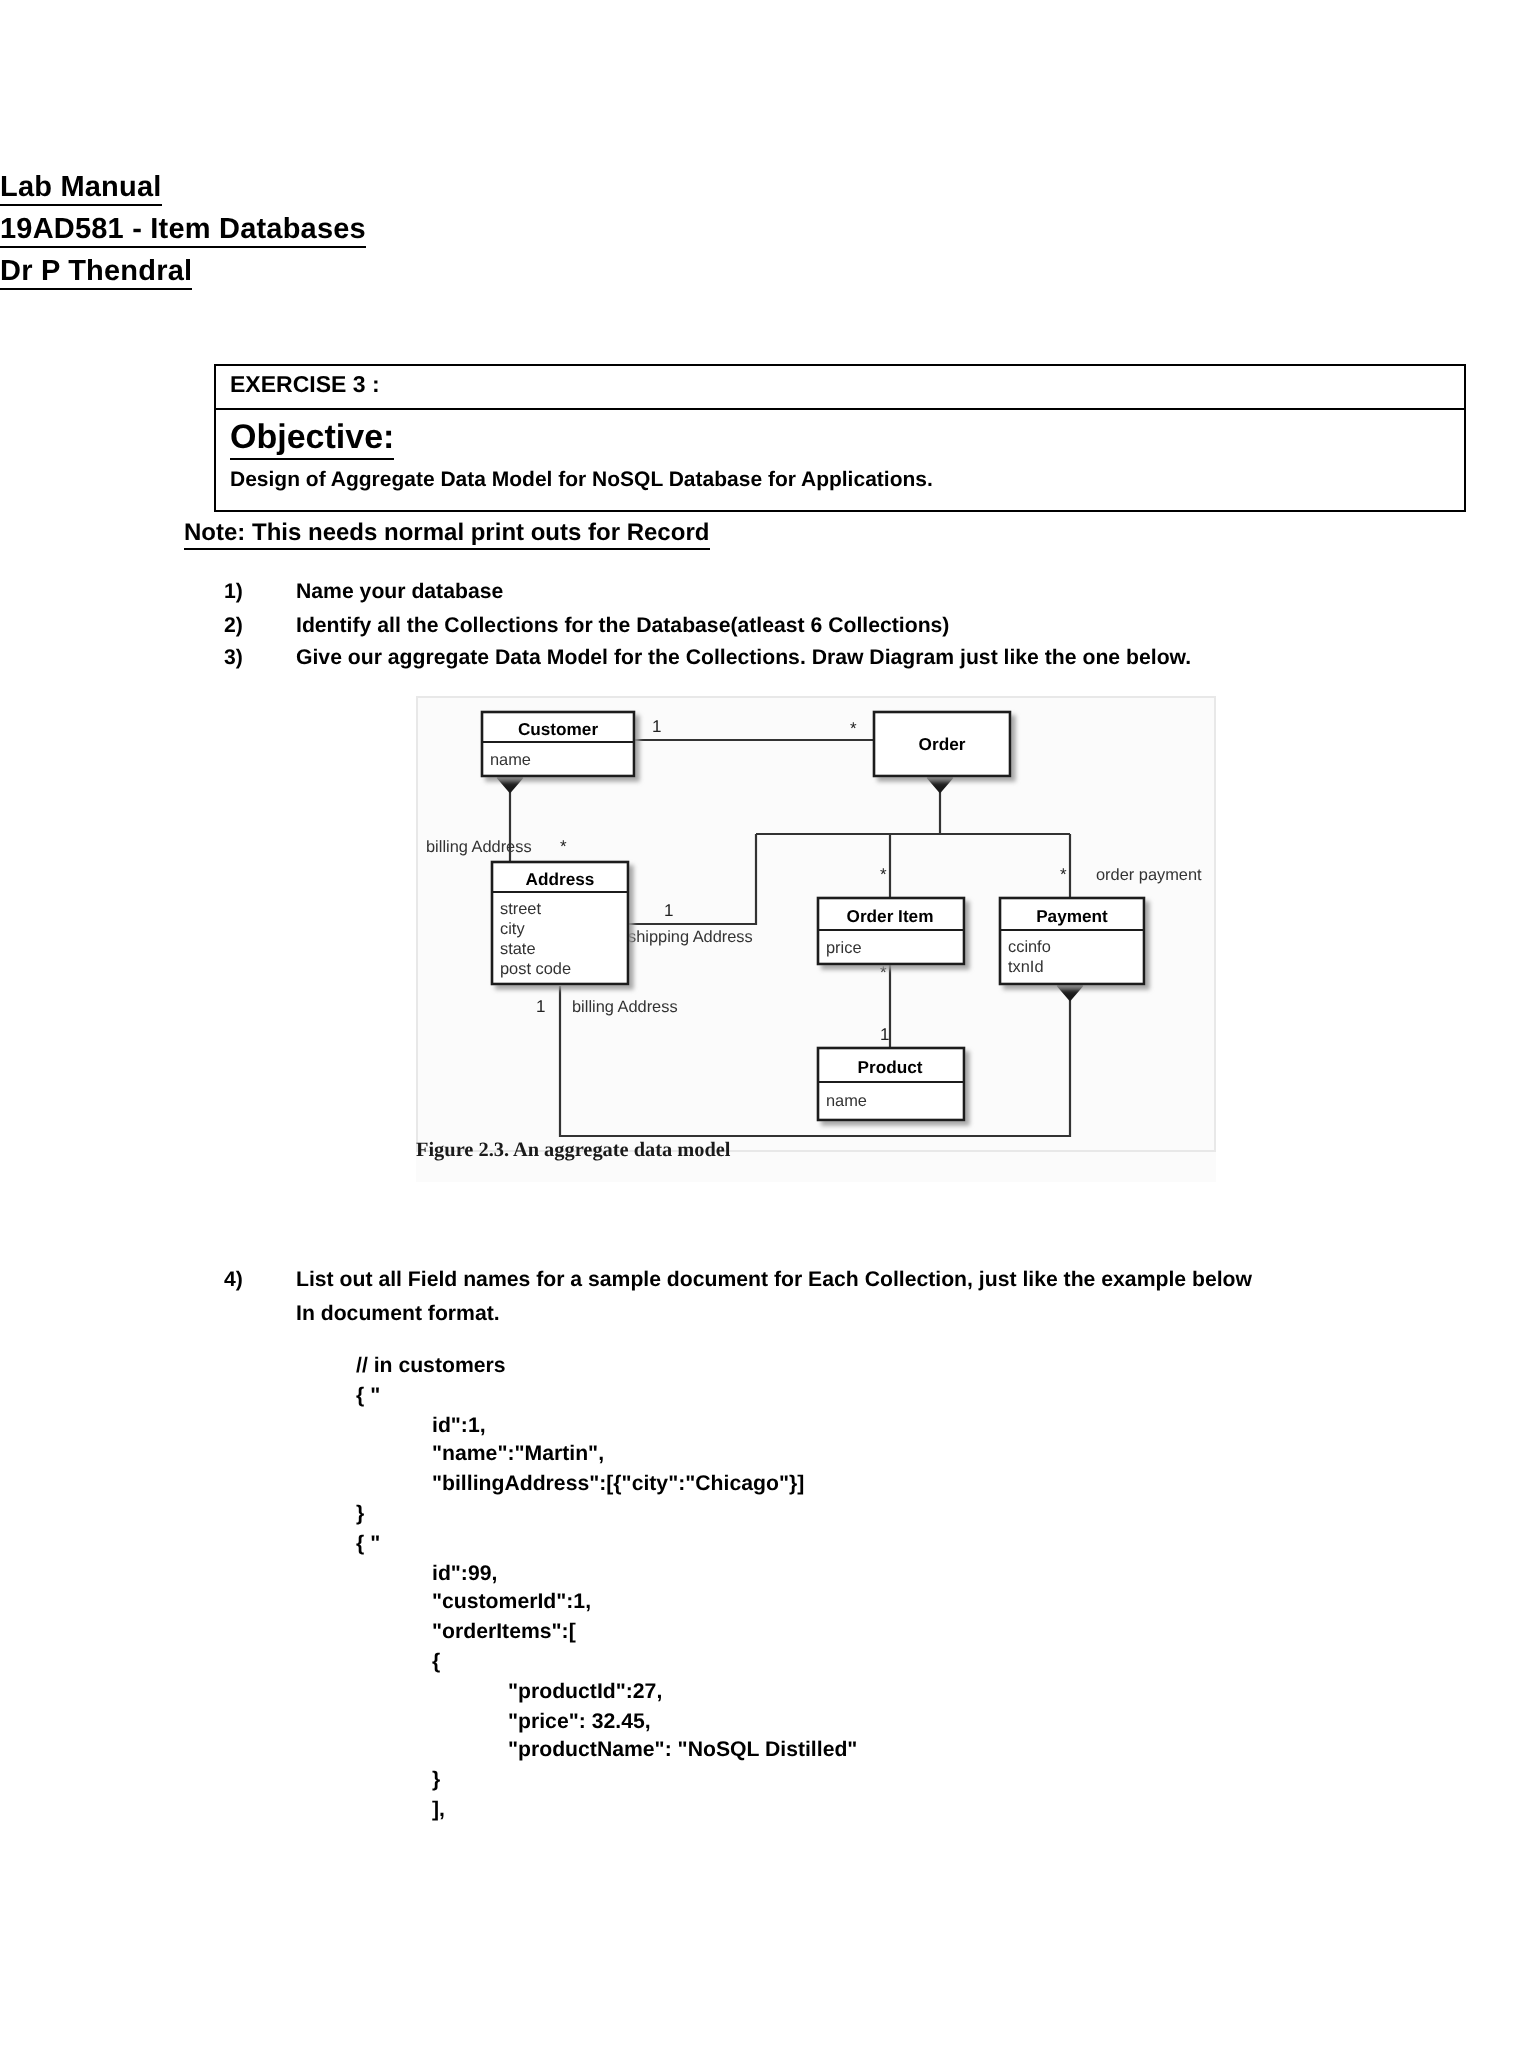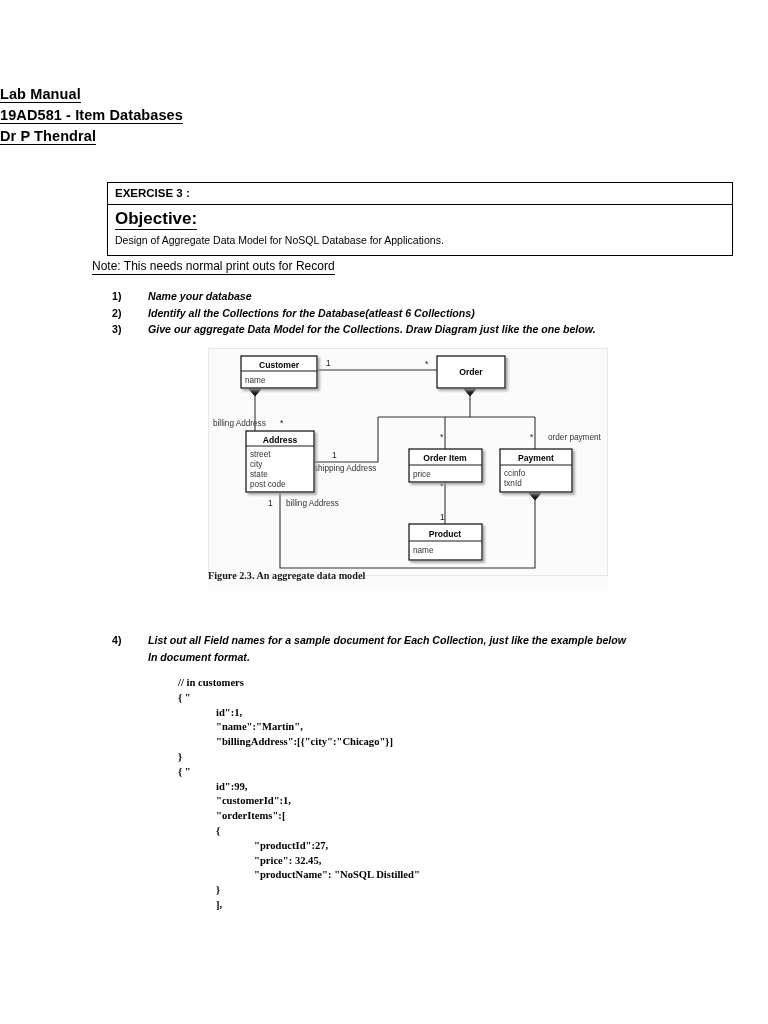--- a/index.html
+++ b/index.html
@@ -55,31 +55,31 @@
   }
   .objective-label {
     font-size: 17px;
     font-weight: bold;
     display: inline-block;
     border-bottom: 1.2px solid #000;
     margin-bottom: 3px;
   }
   .objective-text {
     font-size: 10.5px;
-    font-weight: normal;
+    font-weight: bold;
     line-height: 14px;
   }
 
   
   #note-line {
     position: absolute;
     left: 92px;
     top: 259px;
     font-size: 12px;
-    font-weight: normal;
+    font-weight: bold;
   }
   #note-line span {
     border-bottom: 1.3px solid #000;
     padding-bottom: 1px;
   }
 
   
   #task-list {
     position: absolute;
     left: 112px;
@@ -91,21 +91,20 @@
     font-size: 10.6px;
     font-weight: bold;
     line-height: 16.5px;
   }
   .task-num {
     width: 36px;
     flex: 0 0 36px;
   }
   .task-text {
     flex: 1 1 auto;
-    font-style: italic;
   }
 
   
   #figure-wrap {
     position: absolute;
     left: 208px;
     top: 348px;
     width: 400px;
     height: 243px;
     background: #fbfbfb;
@@ -143,21 +142,20 @@
     position: absolute;
     left: 178px;
     top: 676px;
     width: 480px;
     font-size: 10.6px;
     font-weight: bold;
     line-height: 14.8px;
   }
   .code-line {
     white-space: pre;
-    font-family: Liberation Serif, serif;
   }
   .ind0 { padding-left: 0px; }
   .ind1 { padding-left: 38px; }
   .ind2 { padding-left: 76px; }
 </style>
 </head>
 <body>
 
 <div id="doc-header">
   <div class="header-line"><span>Lab Manual</span></div>

